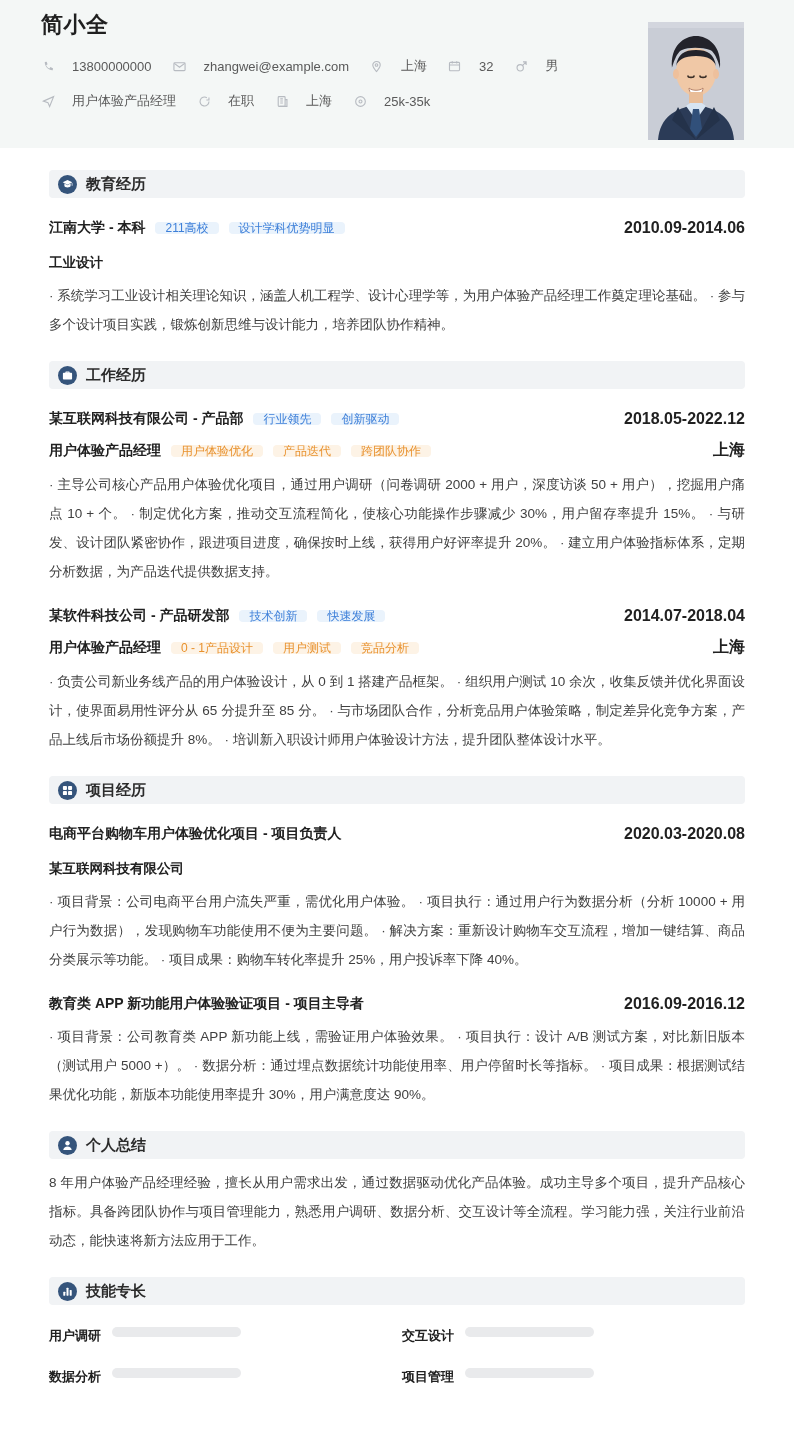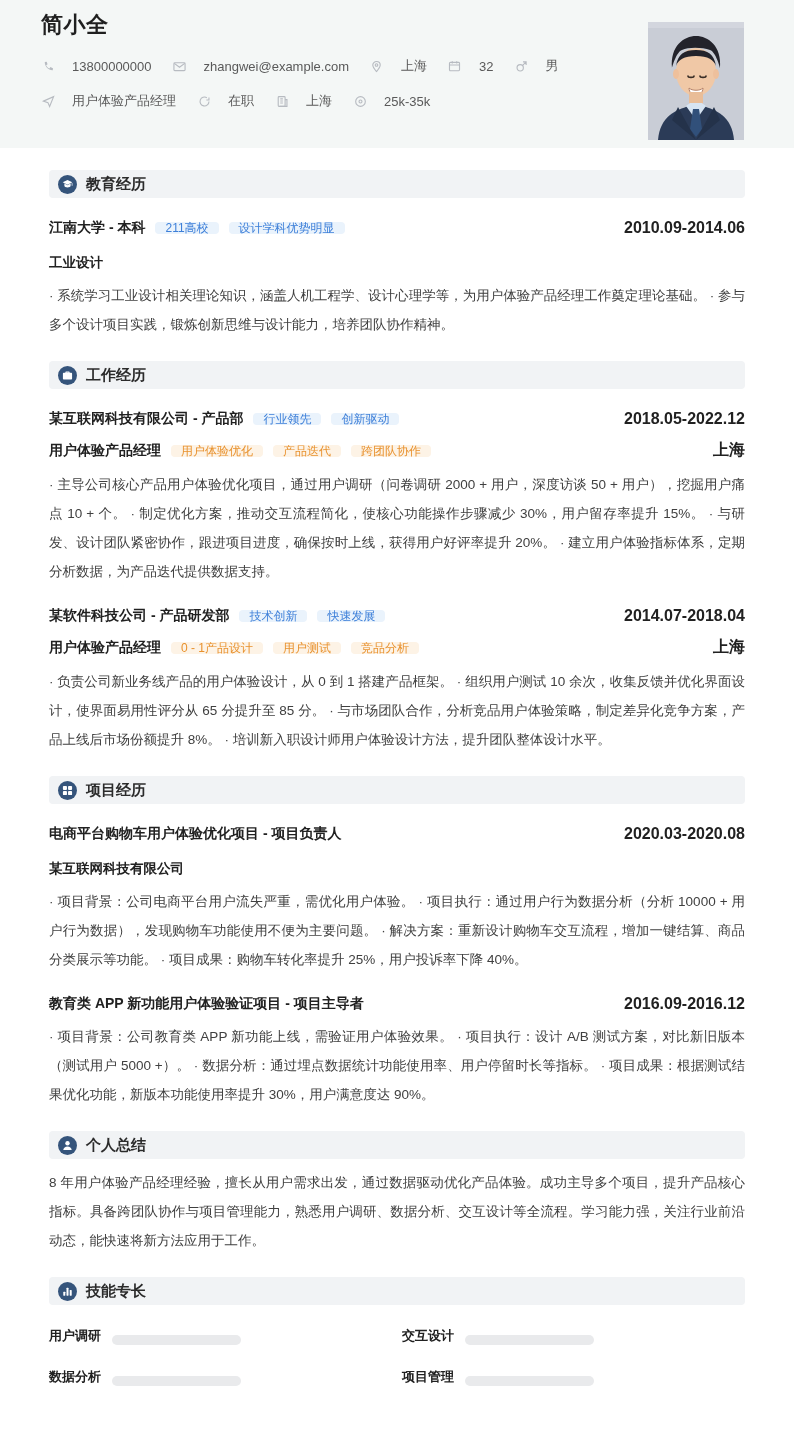--- a/index.html
+++ b/index.html
@@ -61,21 +61,21 @@
   .desc {
     margin:9px 0 0 0; font-size:13.5px; color:#404040;
     line-height:29px; text-align:justify;
   }
   .role-row { margin-top:12px; }
 
   
   .skills-grid {
     display:grid; grid-template-columns: 353px 1fr; row-gap:23px; margin-top:22px;
   }
-  .skill { display:flex; align-items:flex-end; gap:11px; }
+  .skill { display:flex; align-items:flex-start; gap:11px; }
   .skill-label { font-weight:bold; font-size:13px; color:#212121; min-width:52px; }
   .skill-bar { width:129px; height:10px; background:#e9eaec; border-radius:5px; overflow:hidden; }
   .skill-fill { height:100%; background:#dbe7ea; border-radius:5px; }
 </style>
 </head>
 <body>
 
 <div class="page">
 
   <div class="header">

